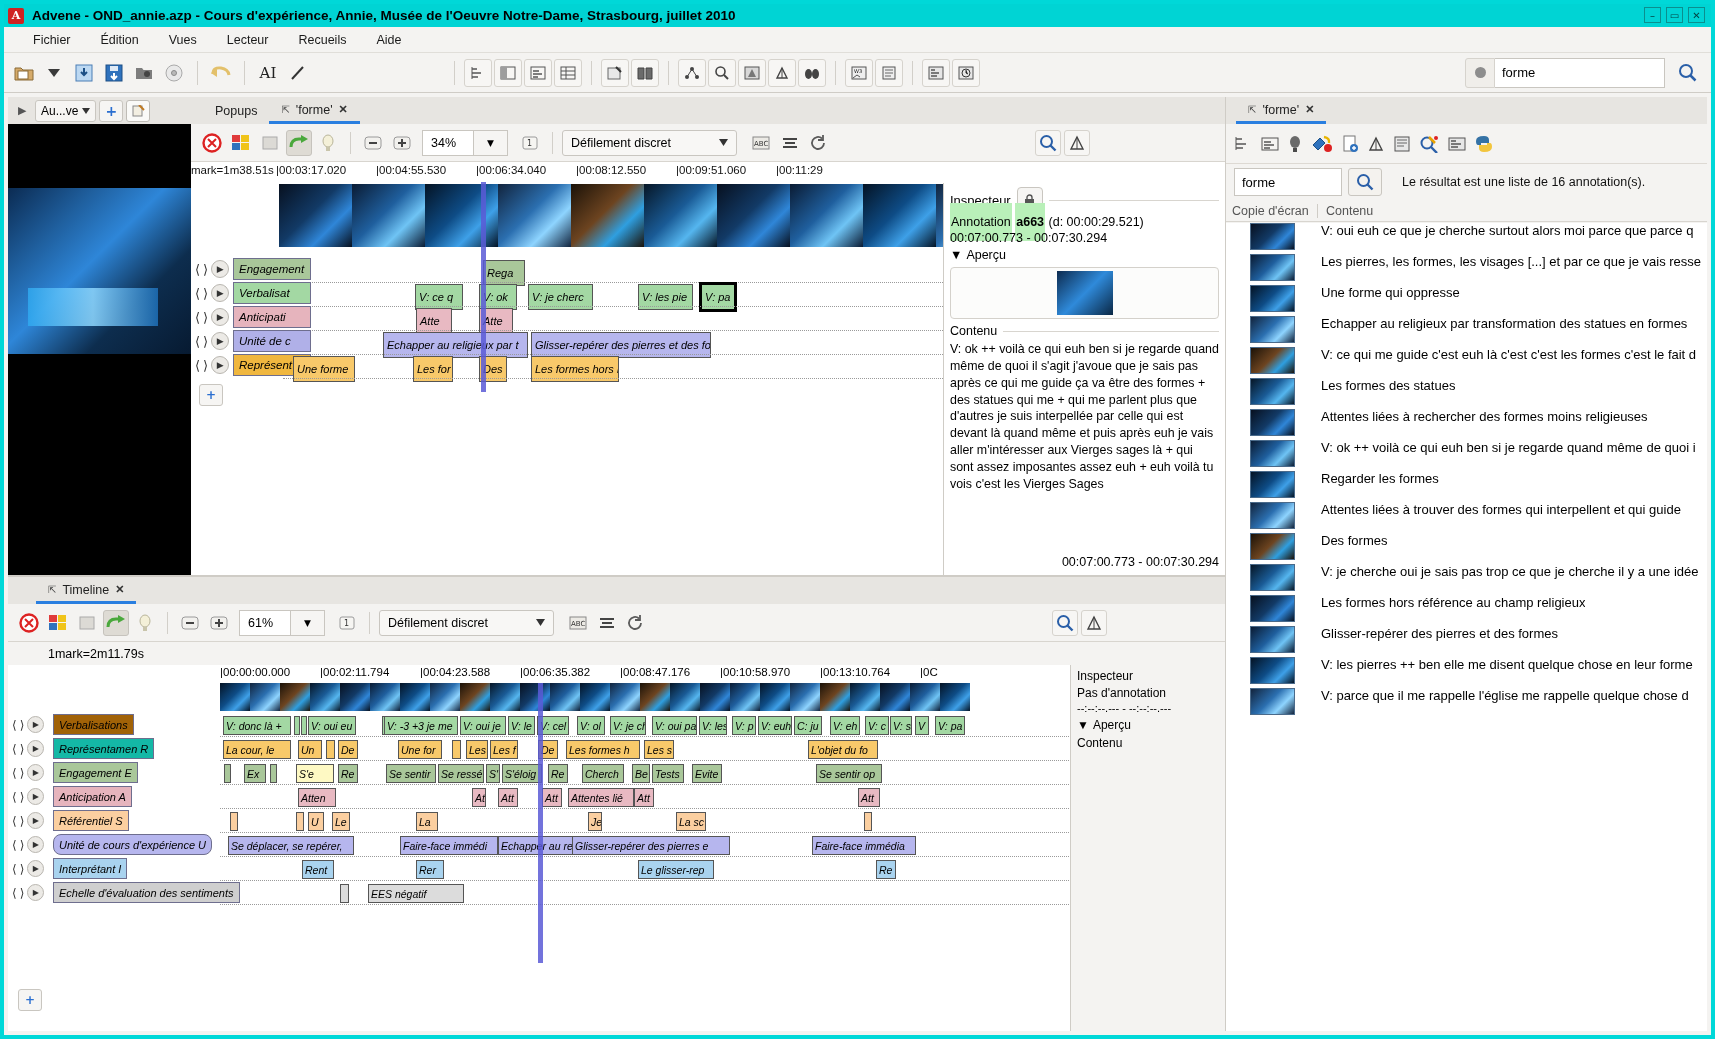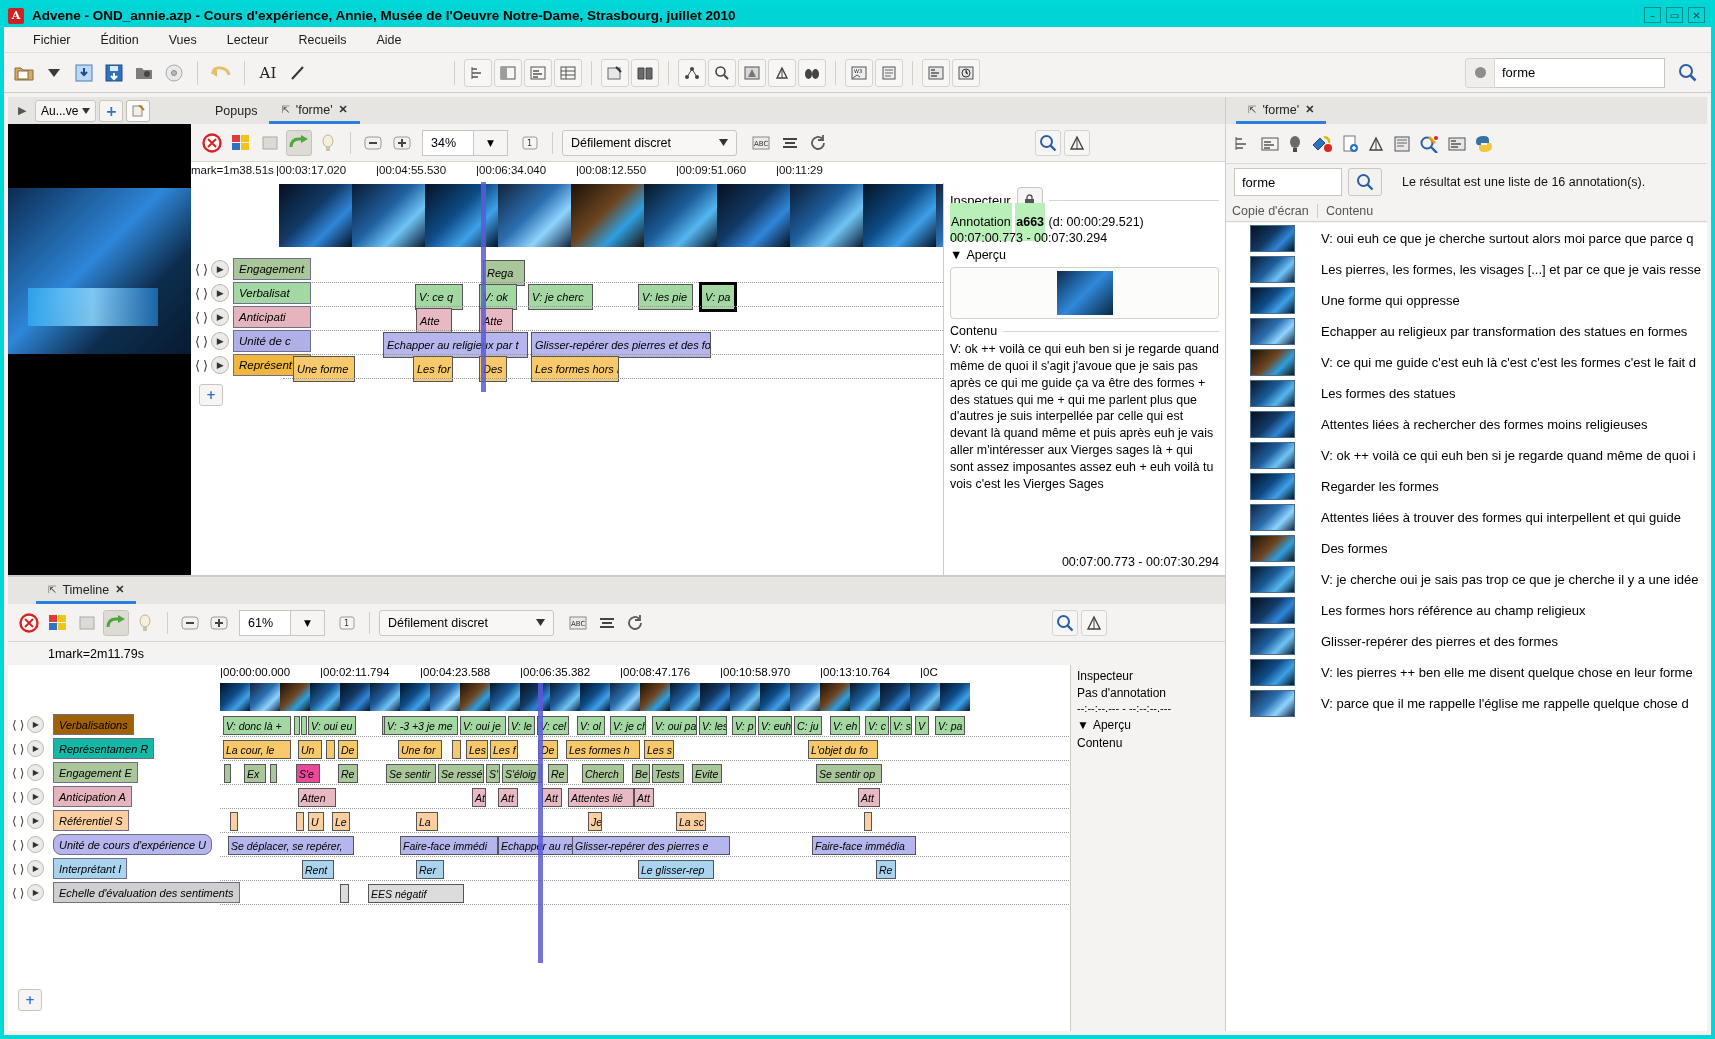--- a/index.html
+++ b/index.html
@@ -205,21 +205,21 @@
      border-radius:3px;display:flex;align-items:center;justify-content:center;}
   .rc-result { font-size:12.5px; color:#111; margin-left:14px;
      font-family:"Liberation Sans", sans-serif;}
   .rc-cols { display:flex; align-items:center; height:22px; font-size:12.5px; color:#555;
      border-bottom:1px solid #d8d5cf; background:#f4f3f1;
      font-family:"Liberation Sans", sans-serif;}
   .rc-cols .c1 { width:92px; padding-left:6px; border-right:1px solid #cfccc6;}
   .rc-cols .c2 { padding-left:8px; }
   .rc-list { position:absolute; left:0; right:0; top:126px; bottom:0; background:#fff;
      overflow:hidden;}
-  .rc-item { display:flex; align-items:center; height:31px; }
+  .rc-item { display:flex; align-items:flex-start; height:31px; }
   .rc-item .shot { width:45px;height:27px;margin-left:24px;flex:none;border:1px solid #4a6a8a;}
   .rc-item .txt { margin-left:26px; font-size:13px; color:#000; white-space:nowrap;
      overflow:hidden; font-family:"Liberation Sans", sans-serif;}
   svg { display:block; }
 </style>
 </head>
 <body>
 
 <div id="app">
 
@@ -883,21 +883,21 @@
             <div class="bprow">
               <div class="ctrl">
                 <span>⟨</span>
                 <span>⟩</span>
                 <span class="pbtn">▶</span>
               </div>
               <div class="tname" style="background: rgb(169, 199, 154);">Engagement E</div>
               <div class="bpann" style="left: 216px; width: 7px; background: rgb(169, 199, 154);"></div>
               <div class="bpann" style="left: 236px; width: 22px; background: rgb(169, 199, 154);">Ex</div>
               <div class="bpann" style="left: 262px; width: 7px; background: rgb(169, 199, 154);"></div>
-              <div class="bpann" style="left: 288px; width: 24px; background: #ec4899;">S'e</div>
+              <div class="bpann" style="left: 288px; width: 38px; background: #fef9c3;">S'e</div>
               <div class="bpann" style="left: 330px; width: 20px; background: rgb(169, 199, 154);">Re</div>
               <div class="bpann" style="left: 378px; width: 50px; background: rgb(169, 199, 154);">Se sentir</div>
               <div class="bpann" style="left: 430px; width: 46px; background: rgb(169, 199, 154);">Se ressé</div>
               <div class="bpann" style="left: 478px; width: 14px; background: rgb(169, 199, 154);">S'</div>
               <div class="bpann" style="left: 494px; width: 40px; background: rgb(169, 199, 154);">S'éloig</div>
               <div class="bpann" style="left: 540px; width: 20px; background: rgb(169, 199, 154);">Re</div>
               <div class="bpann" style="left: 574px; width: 42px; background: rgb(169, 199, 154);">Cherch</div>
               <div class="bpann" style="left: 624px; width: 18px; background: rgb(169, 199, 154);">Be</div>
               <div class="bpann" style="left: 644px; width: 32px; background: rgb(169, 199, 154);">Tests</div>
               <div class="bpann" style="left: 684px; width: 30px; background: rgb(169, 199, 154);">Evite</div>

